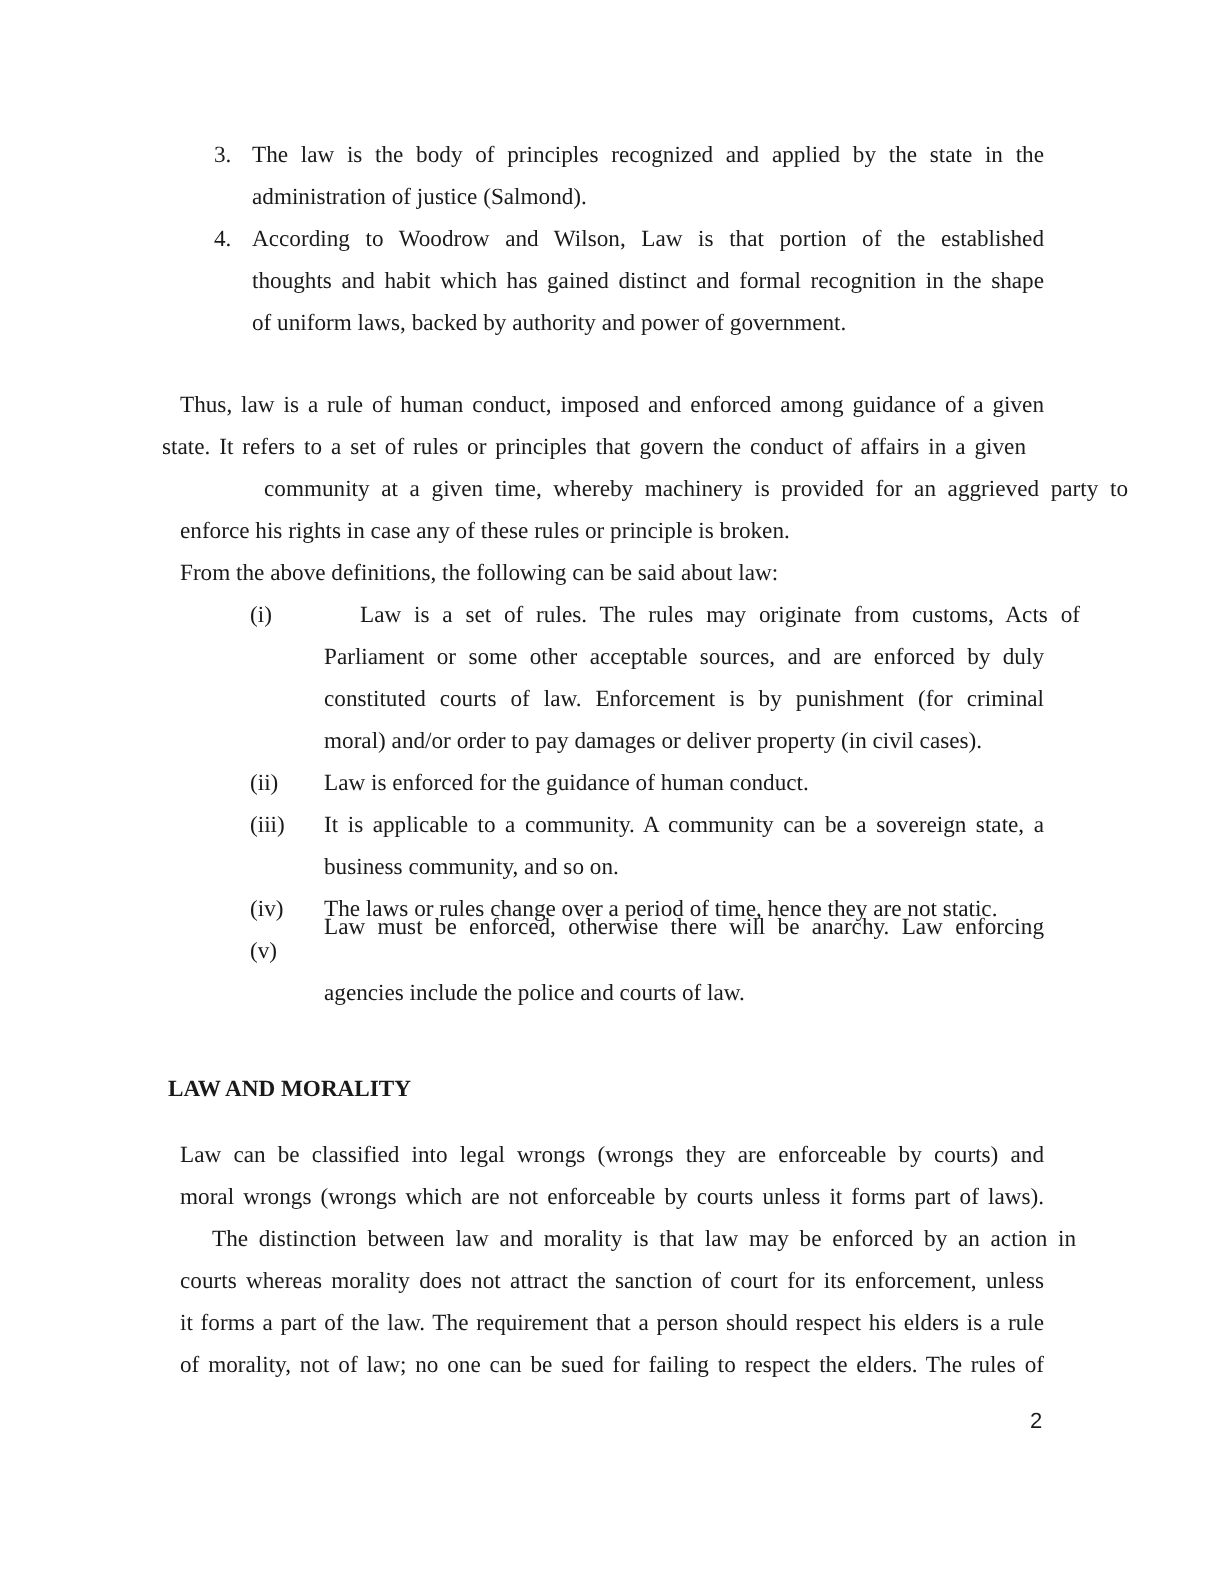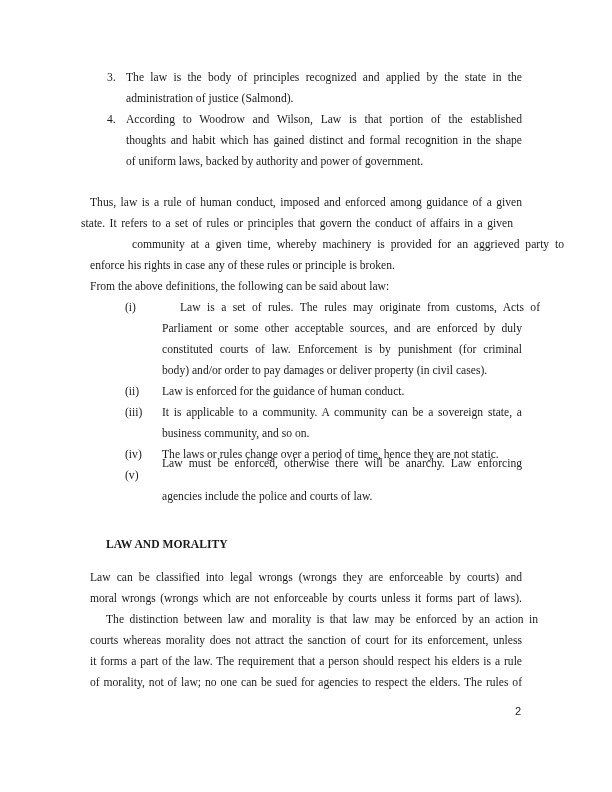--- a/index.html
+++ b/index.html
@@ -75,41 +75,41 @@
     <div class="line" style="left:90px; top:259px;">enforce his rights in case any of these rules or principle is broken.</div>
     <div class="line" style="left:90px; top:280px;">From the above definitions, the following can be said about law:</div>
   </div>
 
   <div>
 
     <span class="num" style="left:125px; top:301px;">(i)</span>
     <div class="line just" style="left:162px; top:301px; width:360px;margin-left:18px;">Law is a set of rules. The rules may originate from customs, Acts of</div>
     <div class="line just" style="left:162px; top:322px; width:360px;">Parliament or some other acceptable sources, and are enforced by duly</div>
     <div class="line just" style="left:162px; top:343px; width:360px;">constituted courts of law. Enforcement is by punishment (for criminal</div>
-    <div class="line" style="left:162px; top:364px;">body) and/or order to pay damages or deliver property (in civil cases).</div>
+    <div class="line" style="left:162px; top:364px;">moral) and/or order to pay damages or deliver property (in civil cases).</div>
 
     <span class="num" style="left:125px; top:385px;">(ii)</span>
     <div class="line" style="left:162px; top:385px;">Law is enforced for the guidance of human conduct.</div>
 
     <span class="num" style="left:125px; top:406px;">(iii)</span>
     <div class="line just" style="left:162px; top:406px; width:360px;">It is applicable to a community. A community can be a sovereign state, a</div>
     <div class="line" style="left:162px; top:427px;">business community, and so on.</div>
 
     <span class="num" style="left:125px; top:448px;">(iv)</span>
     <div class="line" style="left:162px; top:448px;">The laws or rules change over a period of time, hence they are not static.</div>
 
     <span class="num" style="left:125px; top:469px;">(v)</span>
     <div class="line just" style="left:162px; top:457px; width:360px;">Law must be enforced, otherwise there will be anarchy. Law enforcing</div>
     <div class="line" style="left:162px; top:490px;">agencies include the police and courts of law.</div>
   </div>
 
   <div>
-    <div class="heading" style="left:106px; top:538px;">LAW AND MORALITY</div>
+    <div class="heading" style="left:84px; top:538px;">LAW AND MORALITY</div>
     <div class="line just" style="left:90px; top:571px; width:432px;">Law can be classified into legal wrongs (wrongs they are enforceable by courts) and</div>
     <div class="line just" style="left:90px; top:592px; width:432px;">moral wrongs (wrongs which are not enforceable by courts unless it forms part of laws).</div>
     <div class="line just" style="left:90px; top:613px; width:432px;margin-left:16px;">The distinction between law and morality is that law may be enforced by an action in</div>
     <div class="line just" style="left:90px; top:634px; width:432px;">courts whereas morality does not attract the sanction of court for its enforcement, unless</div>
     <div class="line just" style="left:90px; top:655px; width:432px;">it forms a part of the law. The requirement that a person should respect his elders is a rule</div>
-    <div class="line just" style="left:90px; top:676px; width:432px;">of morality, not of law; no one can be sued for agencies to respect the elders. The rules of</div>
+    <div class="line just" style="left:90px; top:676px; width:432px;">of morality, not of law; no one can be sued for failing to respect the elders. The rules of</div>
   </div>
 
   <div class="pagenum" style="left:515px; top:704px;">2</div>
 </div>
 
 </body></html>

